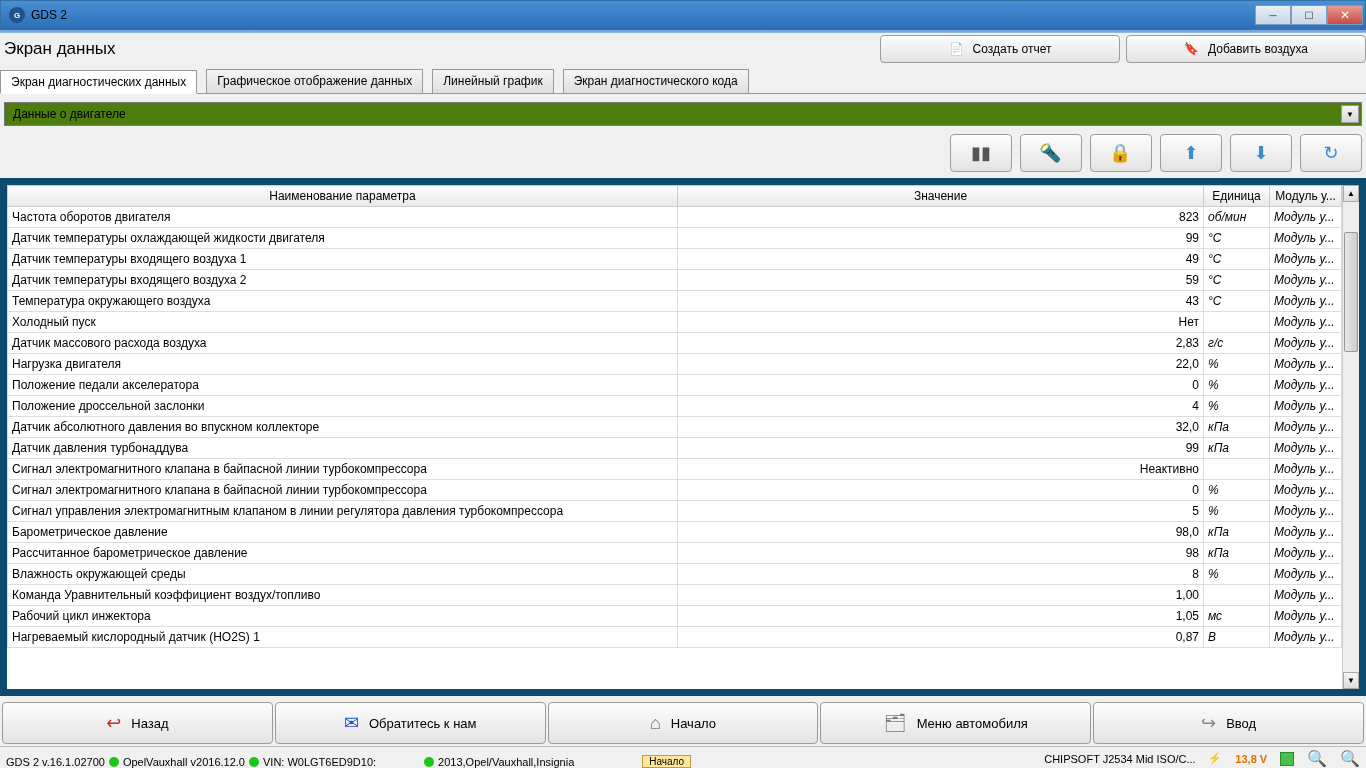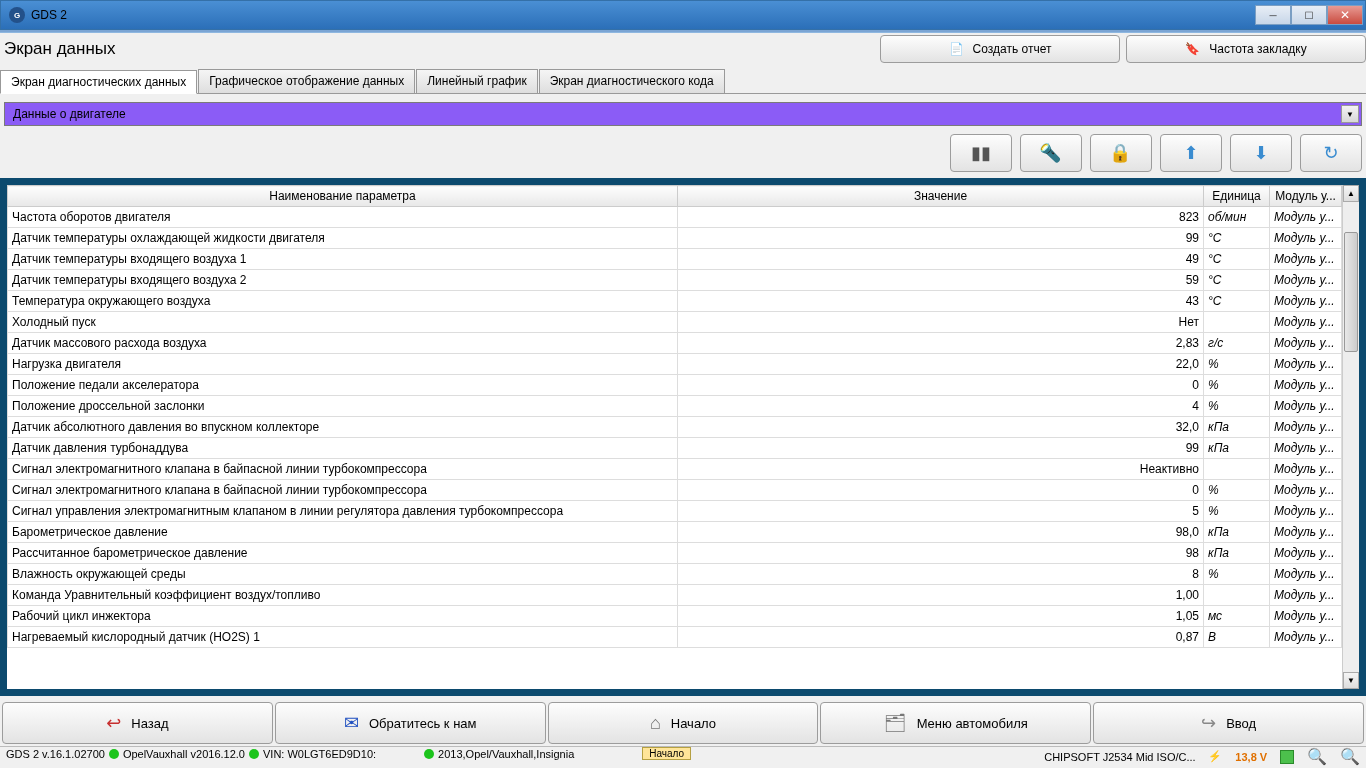--- a/index.html
+++ b/index.html
@@ -19,27 +19,27 @@
   
   
   .content { flex: 1; background: #f0f0f0; display: flex; flex-direction: column; padding: 0; }
   .header-row { display: flex; align-items: center; justify-content: space-between; padding: 2px 0 6px 4px; }
   .page-title { font-size: 17px; color: #000; }
   .header-buttons { display: flex; gap: 6px; }
   .big-btn { width: 240px; height: 28px; background: linear-gradient(#fdfdfd,#e3e3e3); border: 1px solid #9c9c9c; border-radius: 4px; display: flex; align-items: center; justify-content: center; gap: 8px; cursor: pointer; font-size: 12px; }
   .big-btn .icon { width: 16px; height: 16px; display: flex; align-items: center; justify-content: center; }
   
   
-  .tabs { display: flex; border-bottom: 1px solid #999; }
+  .tabs { display: flex; border-bottom: 1px solid #999; gap: 8px; }
   .tab { padding: 4px 10px; background: linear-gradient(#f5f5f5,#dedede); border: 1px solid #999; border-bottom: none; margin-right: 1px; cursor: pointer; font-size: 12px; }
   .tab.active { background: #fff; position: relative; top: 1px; border-bottom: 1px solid #fff; }
   
   
   .dropdown-wrap { padding: 8px 4px; }
-  .dropdown { width: 100%; height: 24px; border: 1px solid #7a7a7a; background: #8b5cf6; display: flex; align-items: center; justify-content: space-between; padding: 0 2px 0 8px; cursor: pointer; }
+  .dropdown { width: 100%; height: 24px; border: 1px solid #7a7a7a; background: #4d7c0f; display: flex; align-items: center; justify-content: space-between; padding: 0 2px 0 8px; cursor: pointer; }
   .dropdown-arrow { width: 18px; height: 18px; background: linear-gradient(#f3f3f3,#d8d8d8); border: 1px solid #999; display: flex; align-items: center; justify-content: center; font-size: 8px; }
   
   
   .toolbar { display: flex; justify-content: flex-end; gap: 8px; padding: 0 4px 6px 4px; }
   .tool-btn { width: 62px; height: 38px; background: linear-gradient(#fdfdfd,#e3e3e3); border: 1px solid #9c9c9c; border-radius: 4px; display: flex; align-items: center; justify-content: center; cursor: pointer; font-size: 18px; }
   
   
   .table-wrap { flex: 1; background: #fff; border: 7px solid #0c4a6e; overflow: hidden; display: flex; }
   .table-scroll { flex: 1; overflow: hidden; }
   table { width: 100%; border-collapse: collapse; }
@@ -55,21 +55,21 @@
   .sb-btn { height: 17px; background: linear-gradient(#f5f5f5,#ddd); border: 1px solid #aaa; display: flex; align-items: center; justify-content: center; font-size: 8px; cursor: pointer; }
   .sb-track { flex: 1; background: #eee; position: relative; }
   .sb-thumb { position: absolute; top: 30px; left: 1px; right: 1px; height: 120px; background: linear-gradient(90deg,#e8e8e8,#ccc); border: 1px solid #999; border-radius: 2px; }
   
   
   .bottom-btns { display: flex; gap: 2px; padding: 6px 2px 2px 2px; }
   .bot-btn { flex: 1; height: 42px; background: linear-gradient(#fdfdfd,#e3e3e3); border: 1px solid #9c9c9c; border-radius: 4px; display: flex; align-items: center; justify-content: center; gap: 10px; cursor: pointer; font-size: 13px; }
   .bot-btn .icon { font-size: 18px; }
   
   
-  .statusbar { height: 22px; background: #f0f0f0; border-top: 1px solid #bbb; display: flex; align-items: flex-start; justify-content: space-between; padding: 0 6px; font-size: 11px; }
+  .statusbar { height: 22px; background: #f0f0f0; border-top: 1px solid #bbb; display: flex; align-items: flex-end; justify-content: space-between; padding: 0 6px; font-size: 11px; }
   .status-left { display: flex; align-items: center; gap: 4px; }
   .dot { width: 10px; height: 10px; border-radius: 50%; background: #1cc41c; display: inline-block; }
   .status-chip { background: #ffe599; border: 1px solid #b5a042; padding: 0 6px; font-size: 10px; }
   .status-right { display: flex; align-items: center; gap: 13px; }
   .volt { color: #e07000; font-weight: bold; }
   .lightning { color: #f0a020; }
   .sq-green { width: 14px; height: 14px; background: #4cc04c; border: 1px solid #2a8a2a; }
 </style>
 </head>
 <body>
@@ -91,21 +91,21 @@
 
   <div class="header-row">
     <div class="page-title">Экран данных</div>
     <div class="header-buttons">
       <div class="big-btn">
         <span class="icon">📄</span>
         <span>Создать отчет</span>
       </div>
       <div class="big-btn">
         <span class="icon">🔖</span>
-        <span>Частота закладку</span>
+        <span>Добавить воздуха</span>
       </div>
     </div>
   </div>
 
   <div class="tabs">
     <div class="tab active">Экран диагностических данных</div>
     <div class="tab">Графическое отображение данных</div>
     <div class="tab">Линейный график</div>
     <div class="tab">Экран диагностического кода</div>
   </div>

